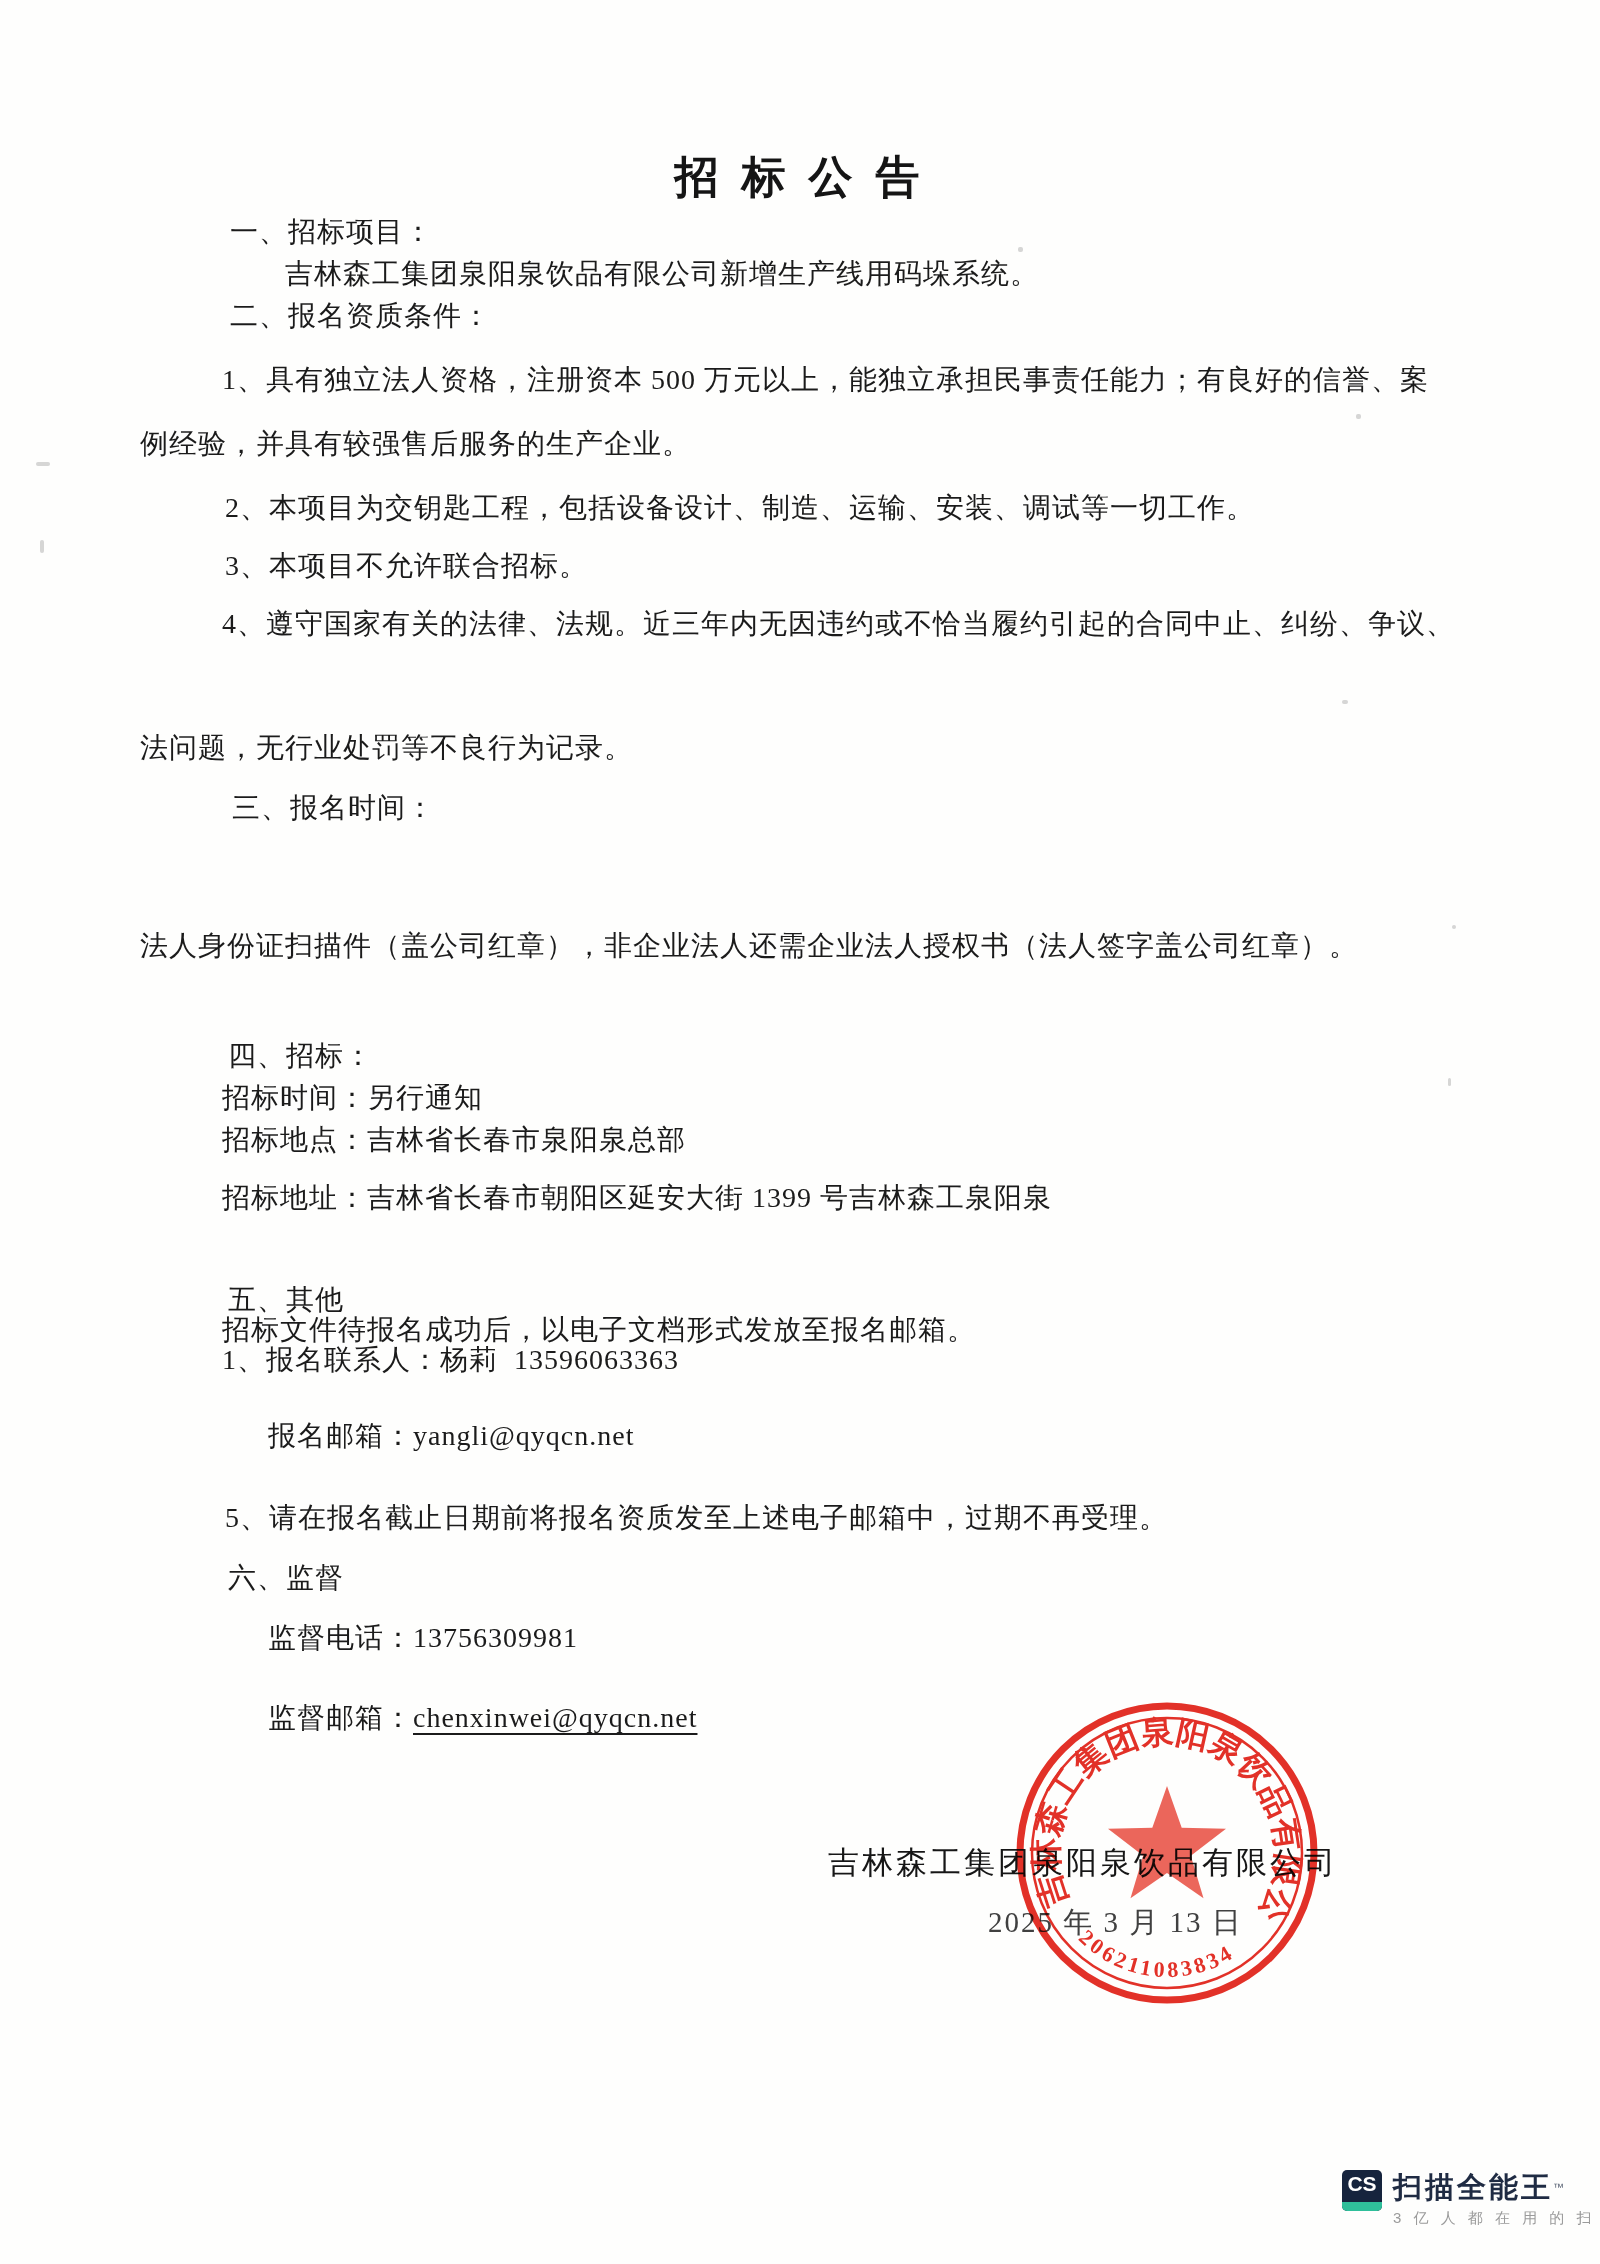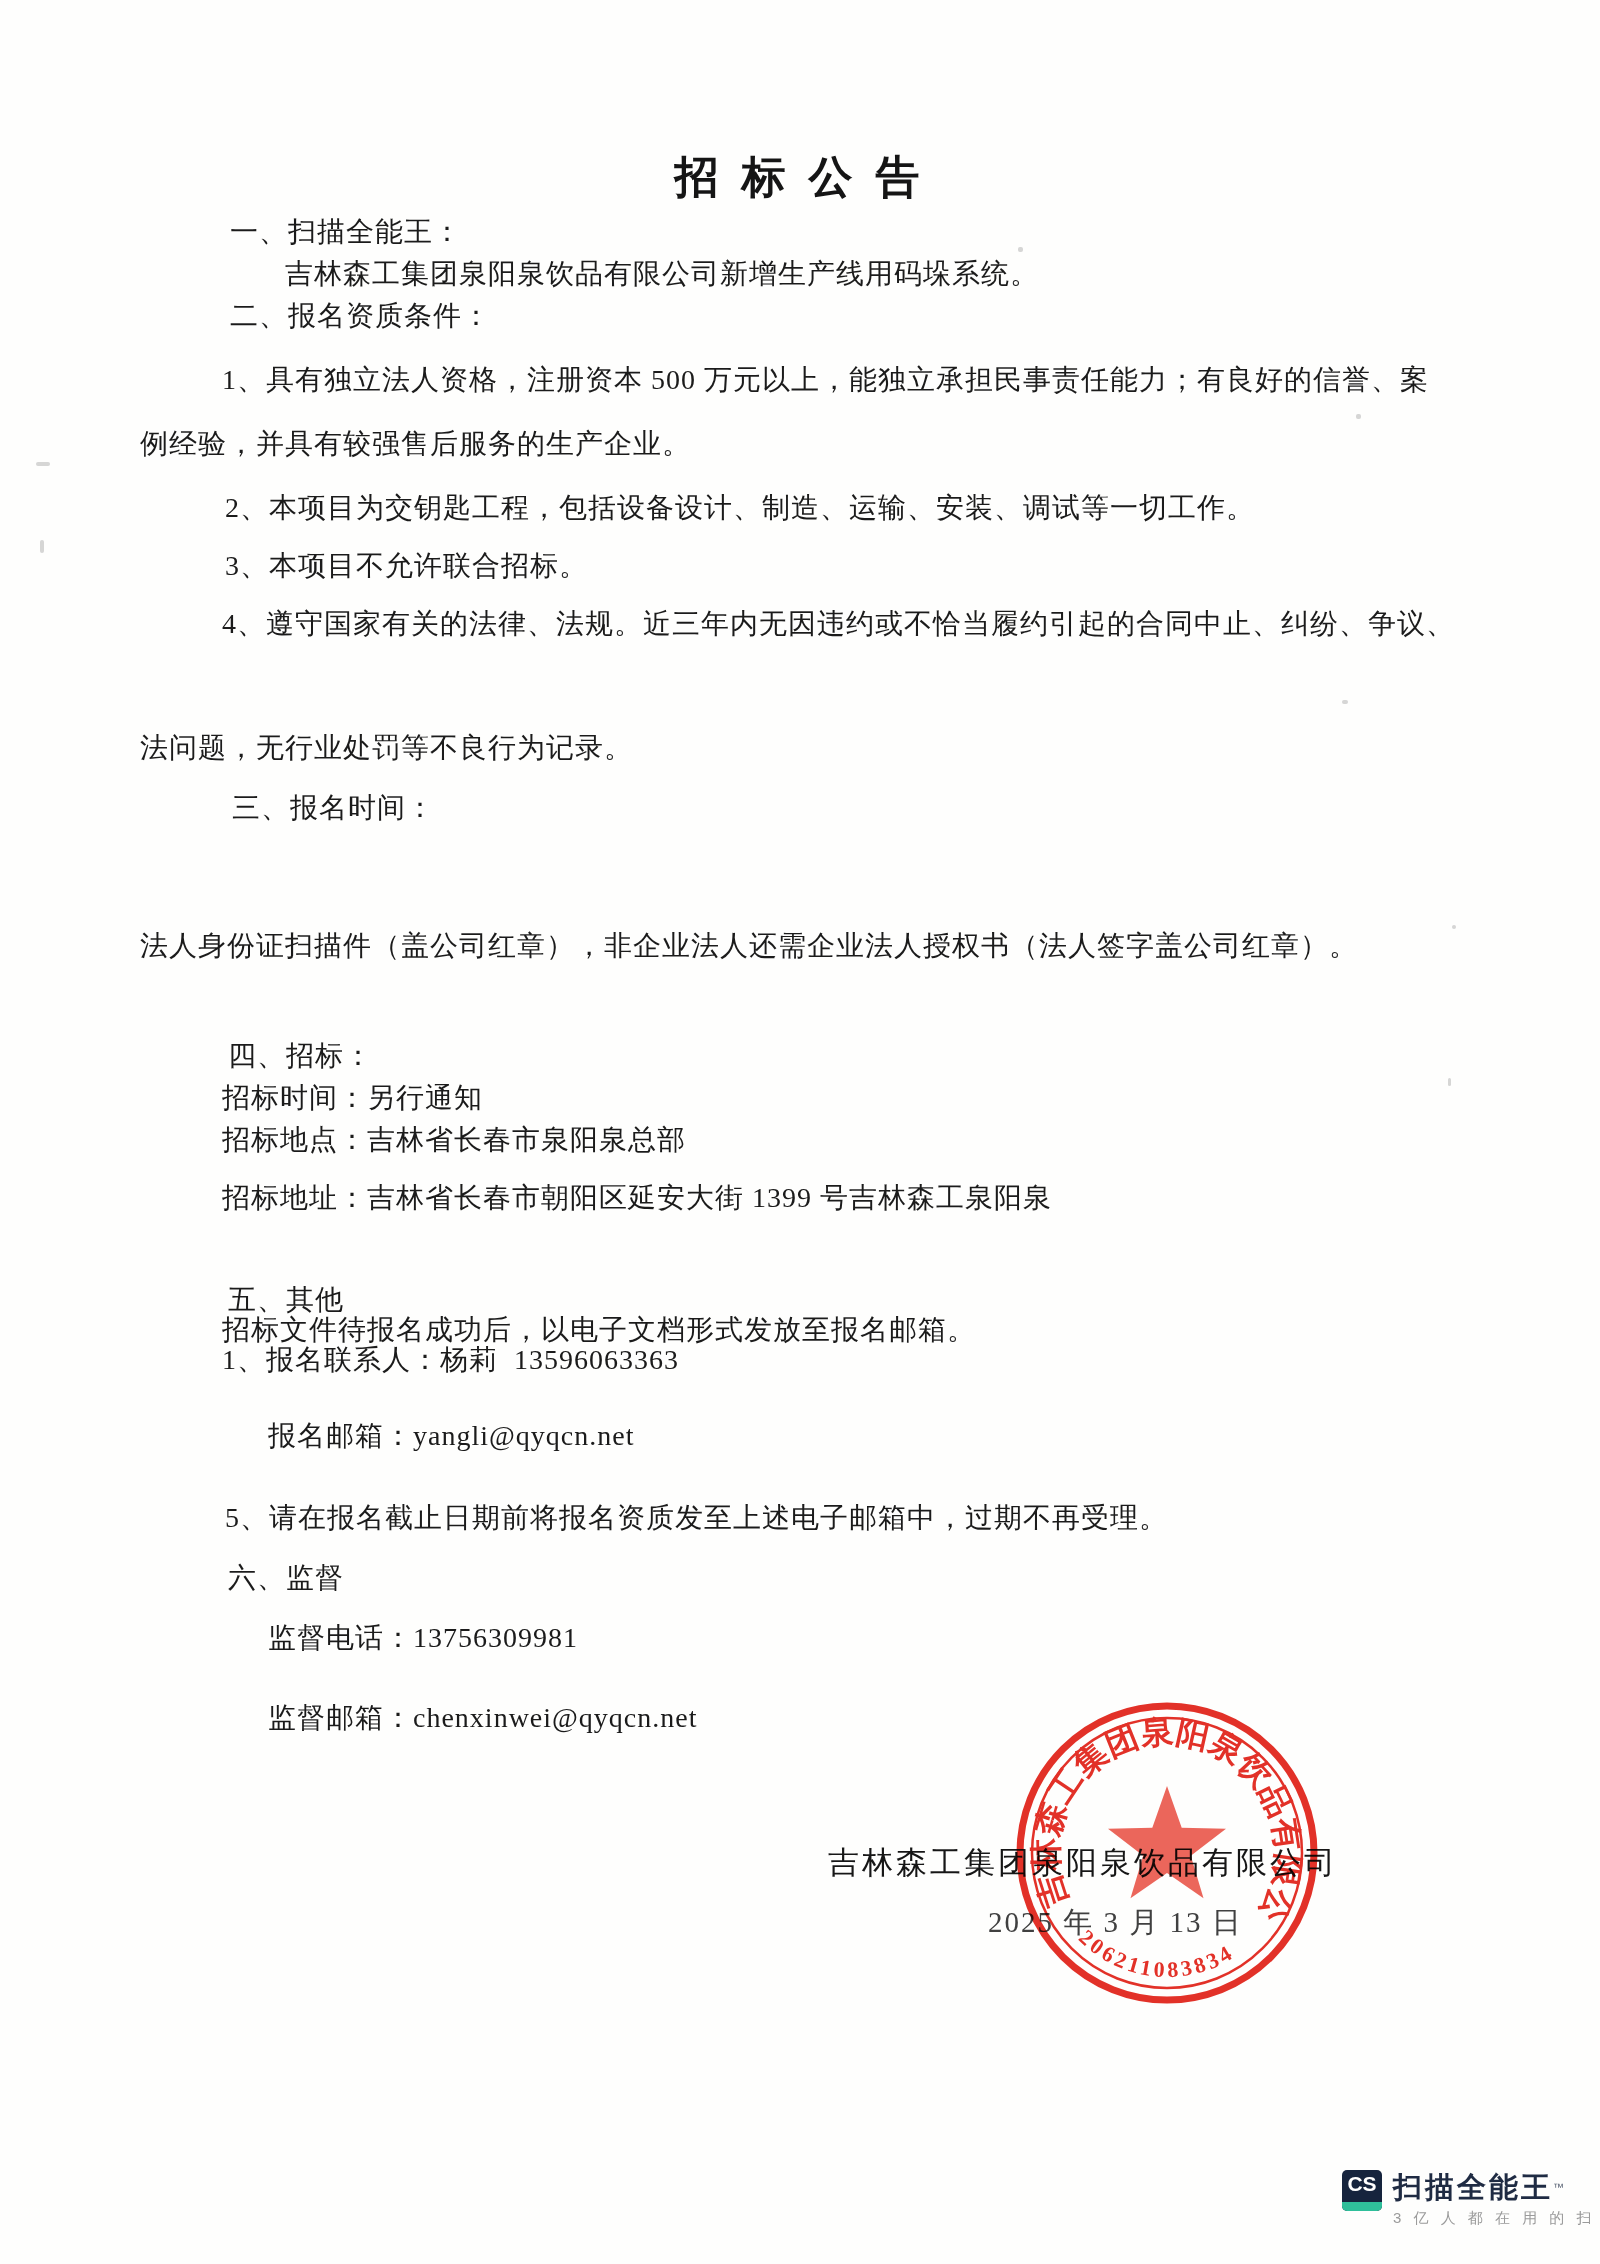--- a/index.html
+++ b/index.html
@@ -11,21 +11,21 @@
   }
   .title{
     position:absolute;top:148px;left:0;width:100%;
     text-align:center;font-size:44px;font-weight:700;
     letter-spacing:6px;margin:0;color:#151515;
   }
   .ln{
     position:absolute;font-size:28px;line-height:36px;
     white-space:pre;letter-spacing:1px;color:#1b1b1b;
   }
-  .ul{text-underline-offset:6px;}
+  .ul{text-decoration:underline;text-underline-offset:6px;}
   .sig{position:absolute;font-size:31px;letter-spacing:3px;color:#161616;white-space:pre;}
   .sig-date{position:absolute;font-size:29px;letter-spacing:2px;color:#404040;white-space:pre;}
   .stamp{
     position:absolute;left:1012px;top:1698px;width:310px;height:310px;
     mix-blend-mode:multiply;opacity:.95;
   }
   .stamp text{font-family:"Liberation Serif","DejaVu Serif",serif;font-weight:700;}
   .speck{position:absolute;background:#b5b5b5;opacity:.55;border-radius:2px;}
   .watermark{
     position:absolute;left:1342px;top:2170px;width:240px;
@@ -46,21 +46,21 @@
   .wm-tm{font-size:11px;vertical-align:top;color:#4a5568;font-weight:400;}
   .wm-tagline{margin-top:5px;font-size:15px;color:#9b9b9b;letter-spacing:4px;white-space:pre;}
 </style>
 </head>
 <body>
 
 <div class="page">
 
   <h1 class="title">招 标 公 告</h1>
 
-  <div class="ln" style="top:214px;left:230px">一、扫描全能王：</div>
+  <div class="ln" style="top:214px;left:230px">一、招标项目：</div>
   <div class="ln" style="top:256px;left:285px">吉林森工集团泉阳泉饮品有限公司新增生产线用码垛系统。</div>
   <div class="ln" style="top:298px;left:230px">二、报名资质条件：</div>
   <div class="ln" style="top:362px;left:222px">1、具有独立法人资格，注册资本 500 万元以上，能独立承担民事责任能力；有良好的信誉、案</div>
   <div class="ln" style="top:426px;left:140px">例经验，并具有较强售后服务的生产企业。</div>
   <div class="ln" style="top:490px;left:225px">2、本项目为交钥匙工程，包括设备设计、制造、运输、安装、调试等一切工作。</div>
   <div class="ln" style="top:548px;left:225px">3、本项目不允许联合招标。</div>
   <div class="ln" style="top:606px;left:222px">4、遵守国家有关的法律、法规。近三年内无因违约或不恰当履约引起的合同中止、纠纷、争议、</div>
   <div class="ln" style="top:730px;left:140px">法问题，无行业处罚等不良行为记录。</div>
   <div class="ln" style="top:790px;left:232px">三、报名时间：</div>
   <div class="ln" style="top:928px;left:140px">法人身份证扫描件（盖公司红章），非企业法人还需企业法人授权书（法人签字盖公司红章）。</div>

